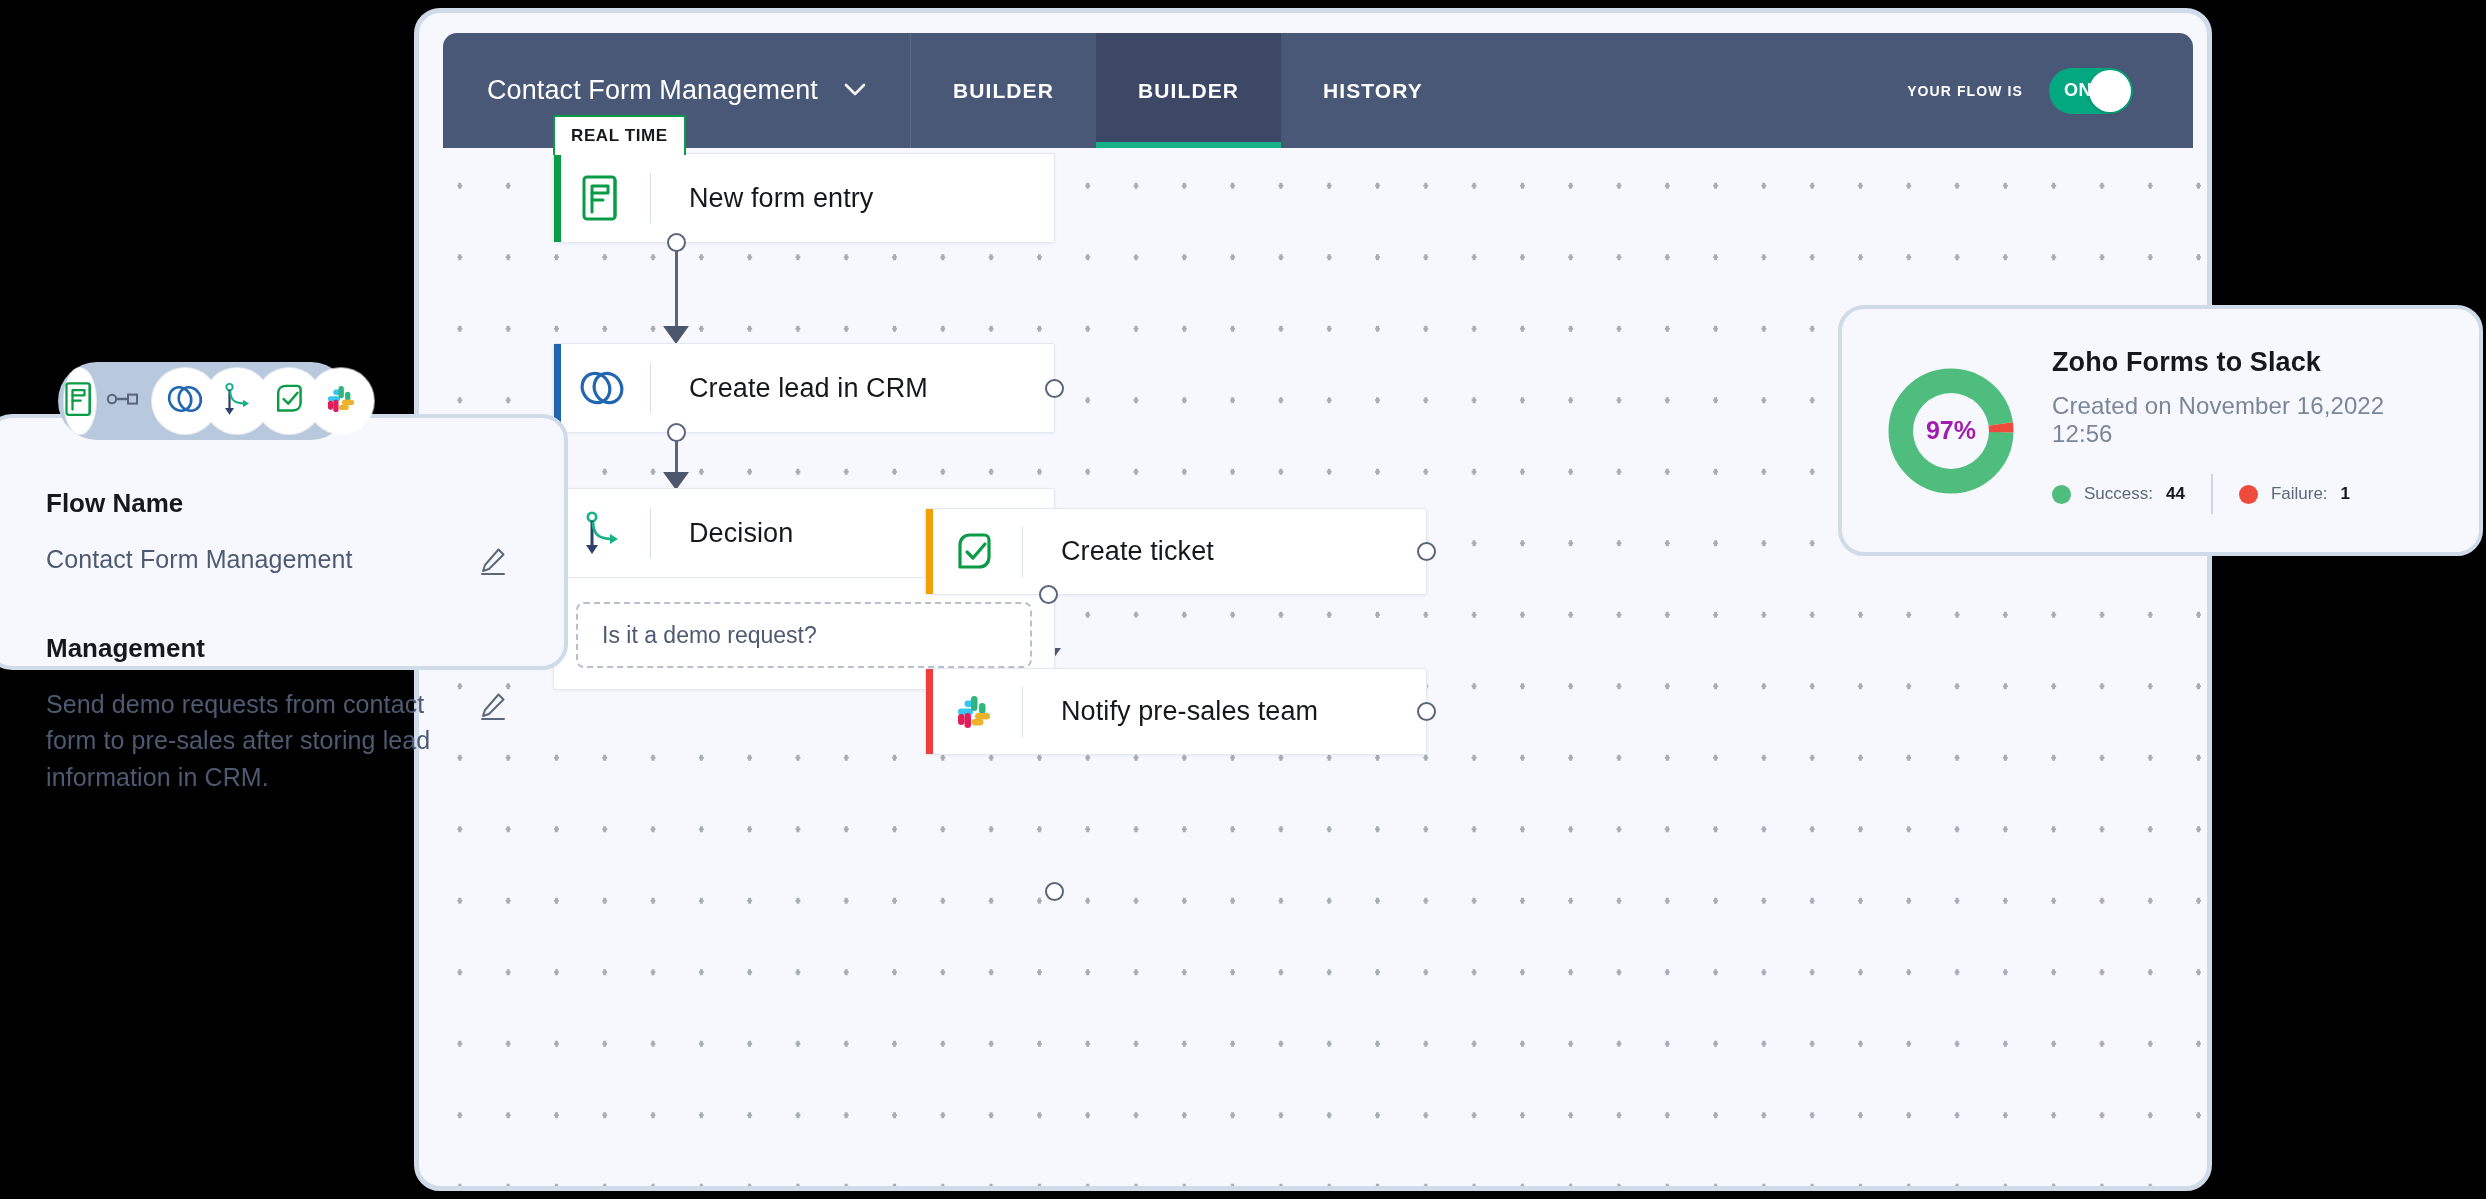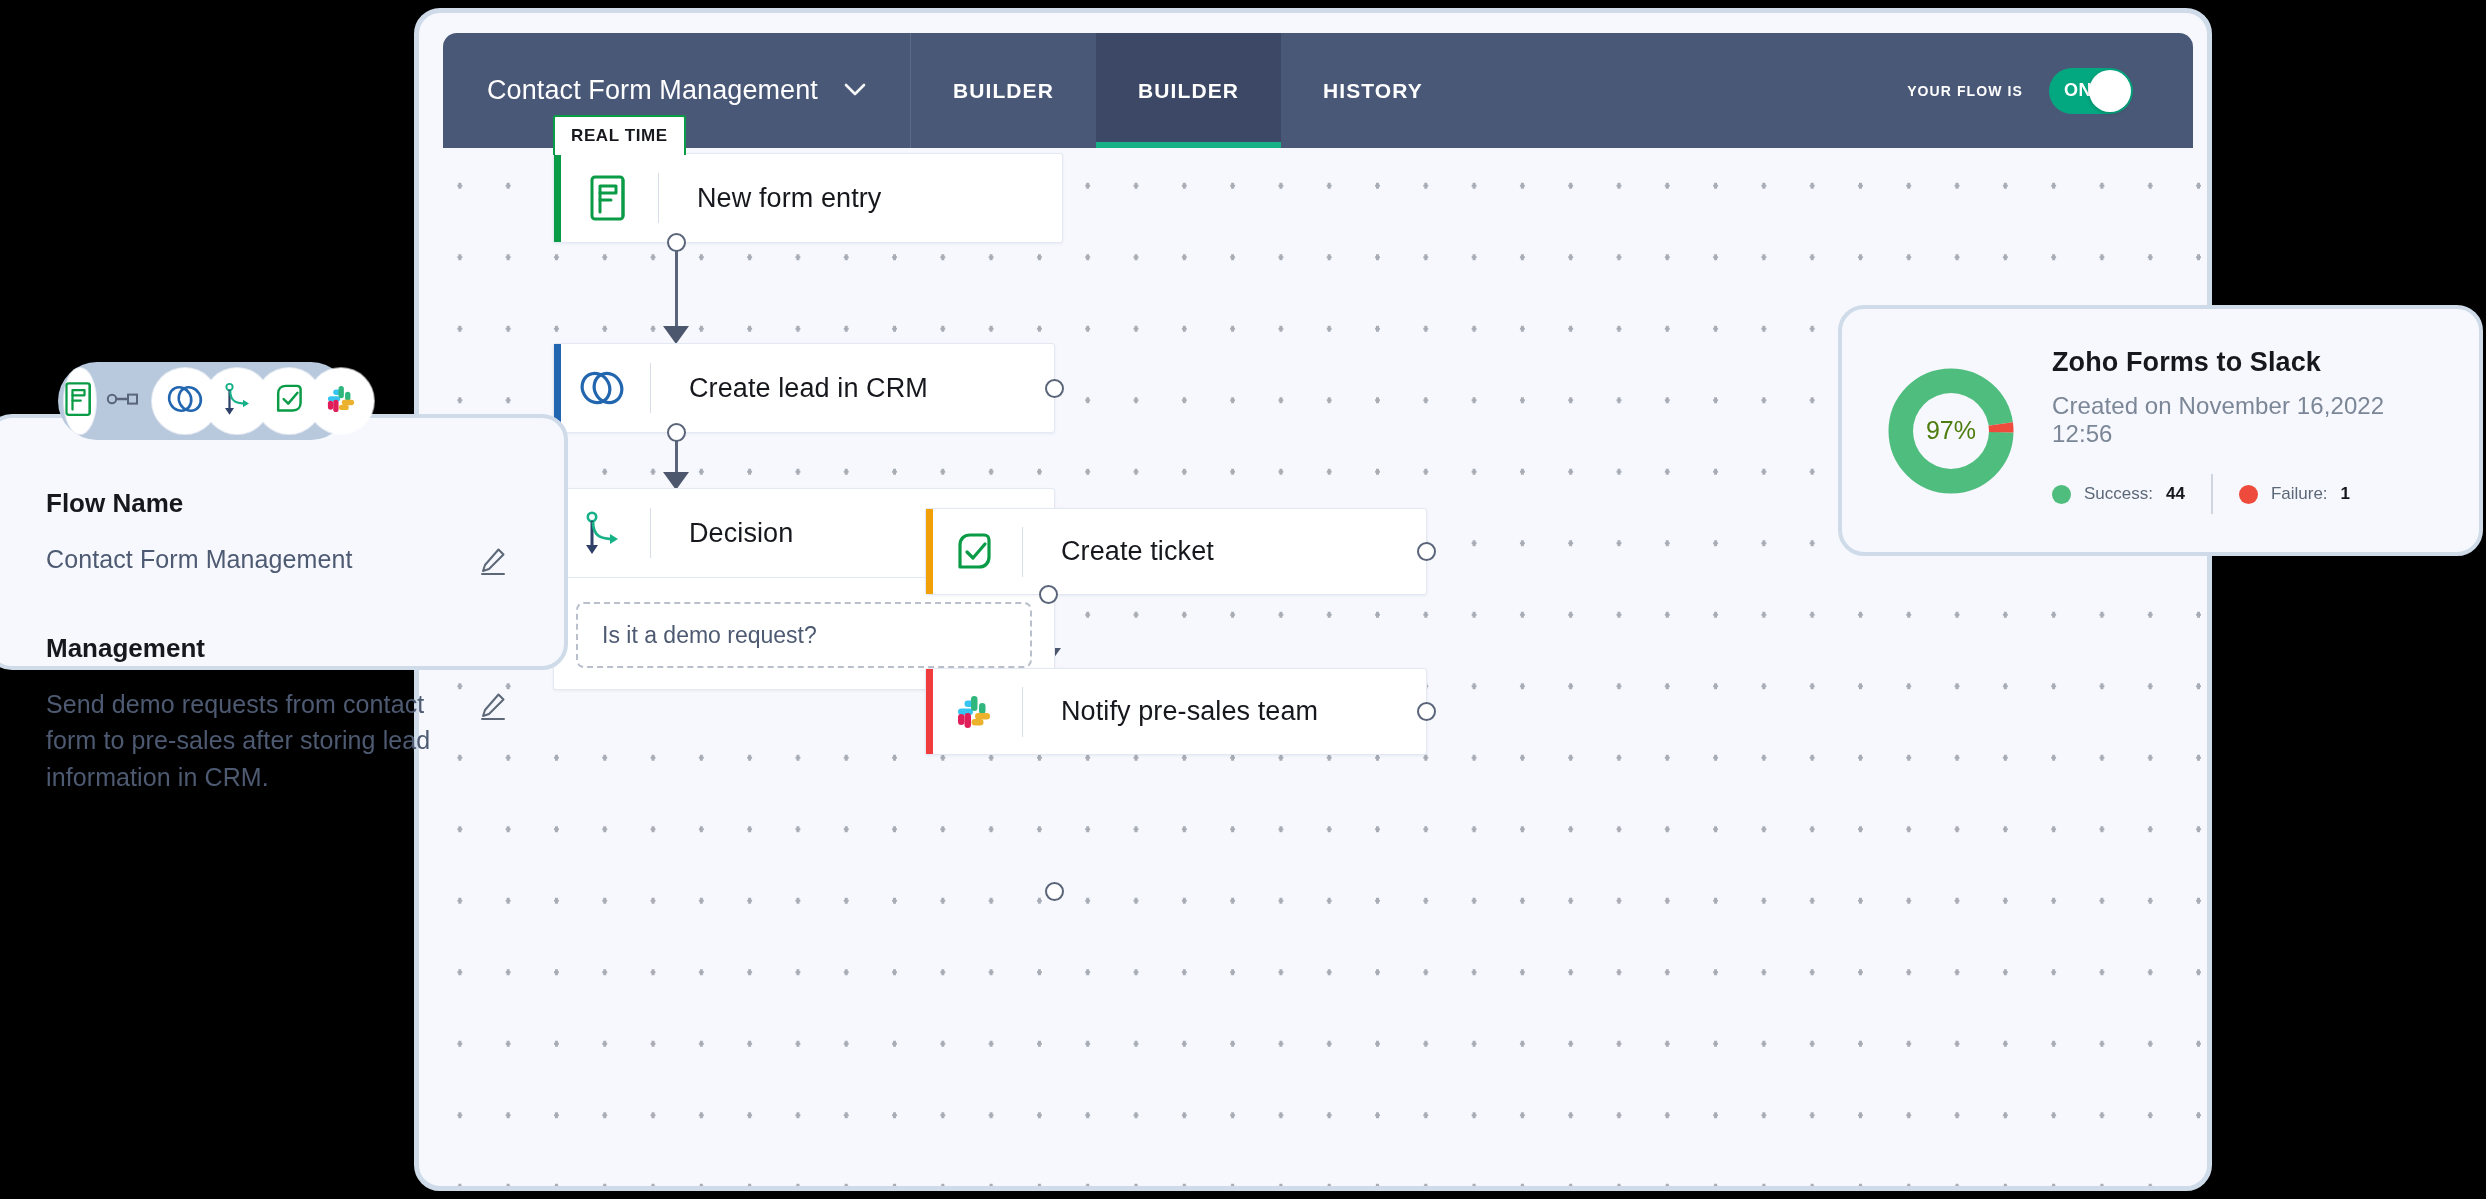--- a/index.html
+++ b/index.html
@@ -146,21 +146,21 @@
     position:absolute;left:1838px;top:305px;width:645px;height:251px;
     background:#f6f8fd;border:4px solid #cfdbe9;border-radius:26px;
     box-sizing:border-box;display:flex;align-items:center;gap:36px;
     padding:0 30px 0 44px;z-index:7;
   }
   #donut{position:relative;width:130px;height:130px;flex:0 0 auto;}
   #donut .hole{
     position:absolute;left:50%;top:50%;transform:translate(-50%,-50%);
     width:76px;height:76px;border-radius:50%;background:#f6f8fd;
     display:flex;align-items:center;justify-content:center;
-    font-size:25px;font-weight:normal;color:#4d7c0f;
+    font-size:25px;font-weight:bold;color:#a21caf;
   }
   #stats-text{flex:1;}
   #stats-title{font-size:27px;font-weight:bold;color:#16181d;letter-spacing:.1px;}
   #stats-created{font-size:24px;color:#7b8697;margin-top:14px;letter-spacing:.1px;}
   #stats-legend{display:flex;align-items:center;gap:26px;margin-top:26px;}
   .legend-item{display:flex;align-items:center;gap:13px;font-size:17px;color:#5c6878;}
   .legend-item b{color:#16181d;font-weight:bold;}
   .dot{width:19px;height:19px;border-radius:50%;}
   .legend-sep{width:2px;height:40px;background:#cfd6e1;}
 </style>
@@ -206,21 +206,21 @@
 
     <div class="conn-v" style="left:232px;top:234px;height:104px;"></div>
     <div class="arrow-down" style="left:220px;top:324px;"></div>
 
     <div class="conn-h" style="left:352px;top:402px;width:130px;"></div>
     <div class="arrow-right" style="left:470px;top:392px;"></div>
 
     <div class="conn-v" style="left:604px;top:437px;height:76px;"></div>
     <div class="arrow-down" style="left:592px;top:500px;"></div>
 
-    <div class="node" style="left:110px;top:5px;width:500px;height:88px;padding-left:8px;">
+    <div class="node" style="left:110px;top:5px;width:500px;height:88px;">
       <div class="accent" style="background:#0a9b46;"></div>
       <div class="rt-badge">
         <span>REAL TIME</span>
       </div>
       <div class="node-row">
         <div class="node-icon">
           <svg width="42" height="48" viewBox="0 0 42 48" fill="none">
             <rect x="3" y="3" width="31" height="42" rx="3" stroke="#0a9b46" stroke-width="3"></rect>
             <path d="M11 12 H27 V19 H11 Z" stroke="#0a9b46" stroke-width="3" stroke-linejoin="round"></path>
             <path d="M11 19 V38" stroke="#0a9b46" stroke-width="3" stroke-linecap="round"></path>

